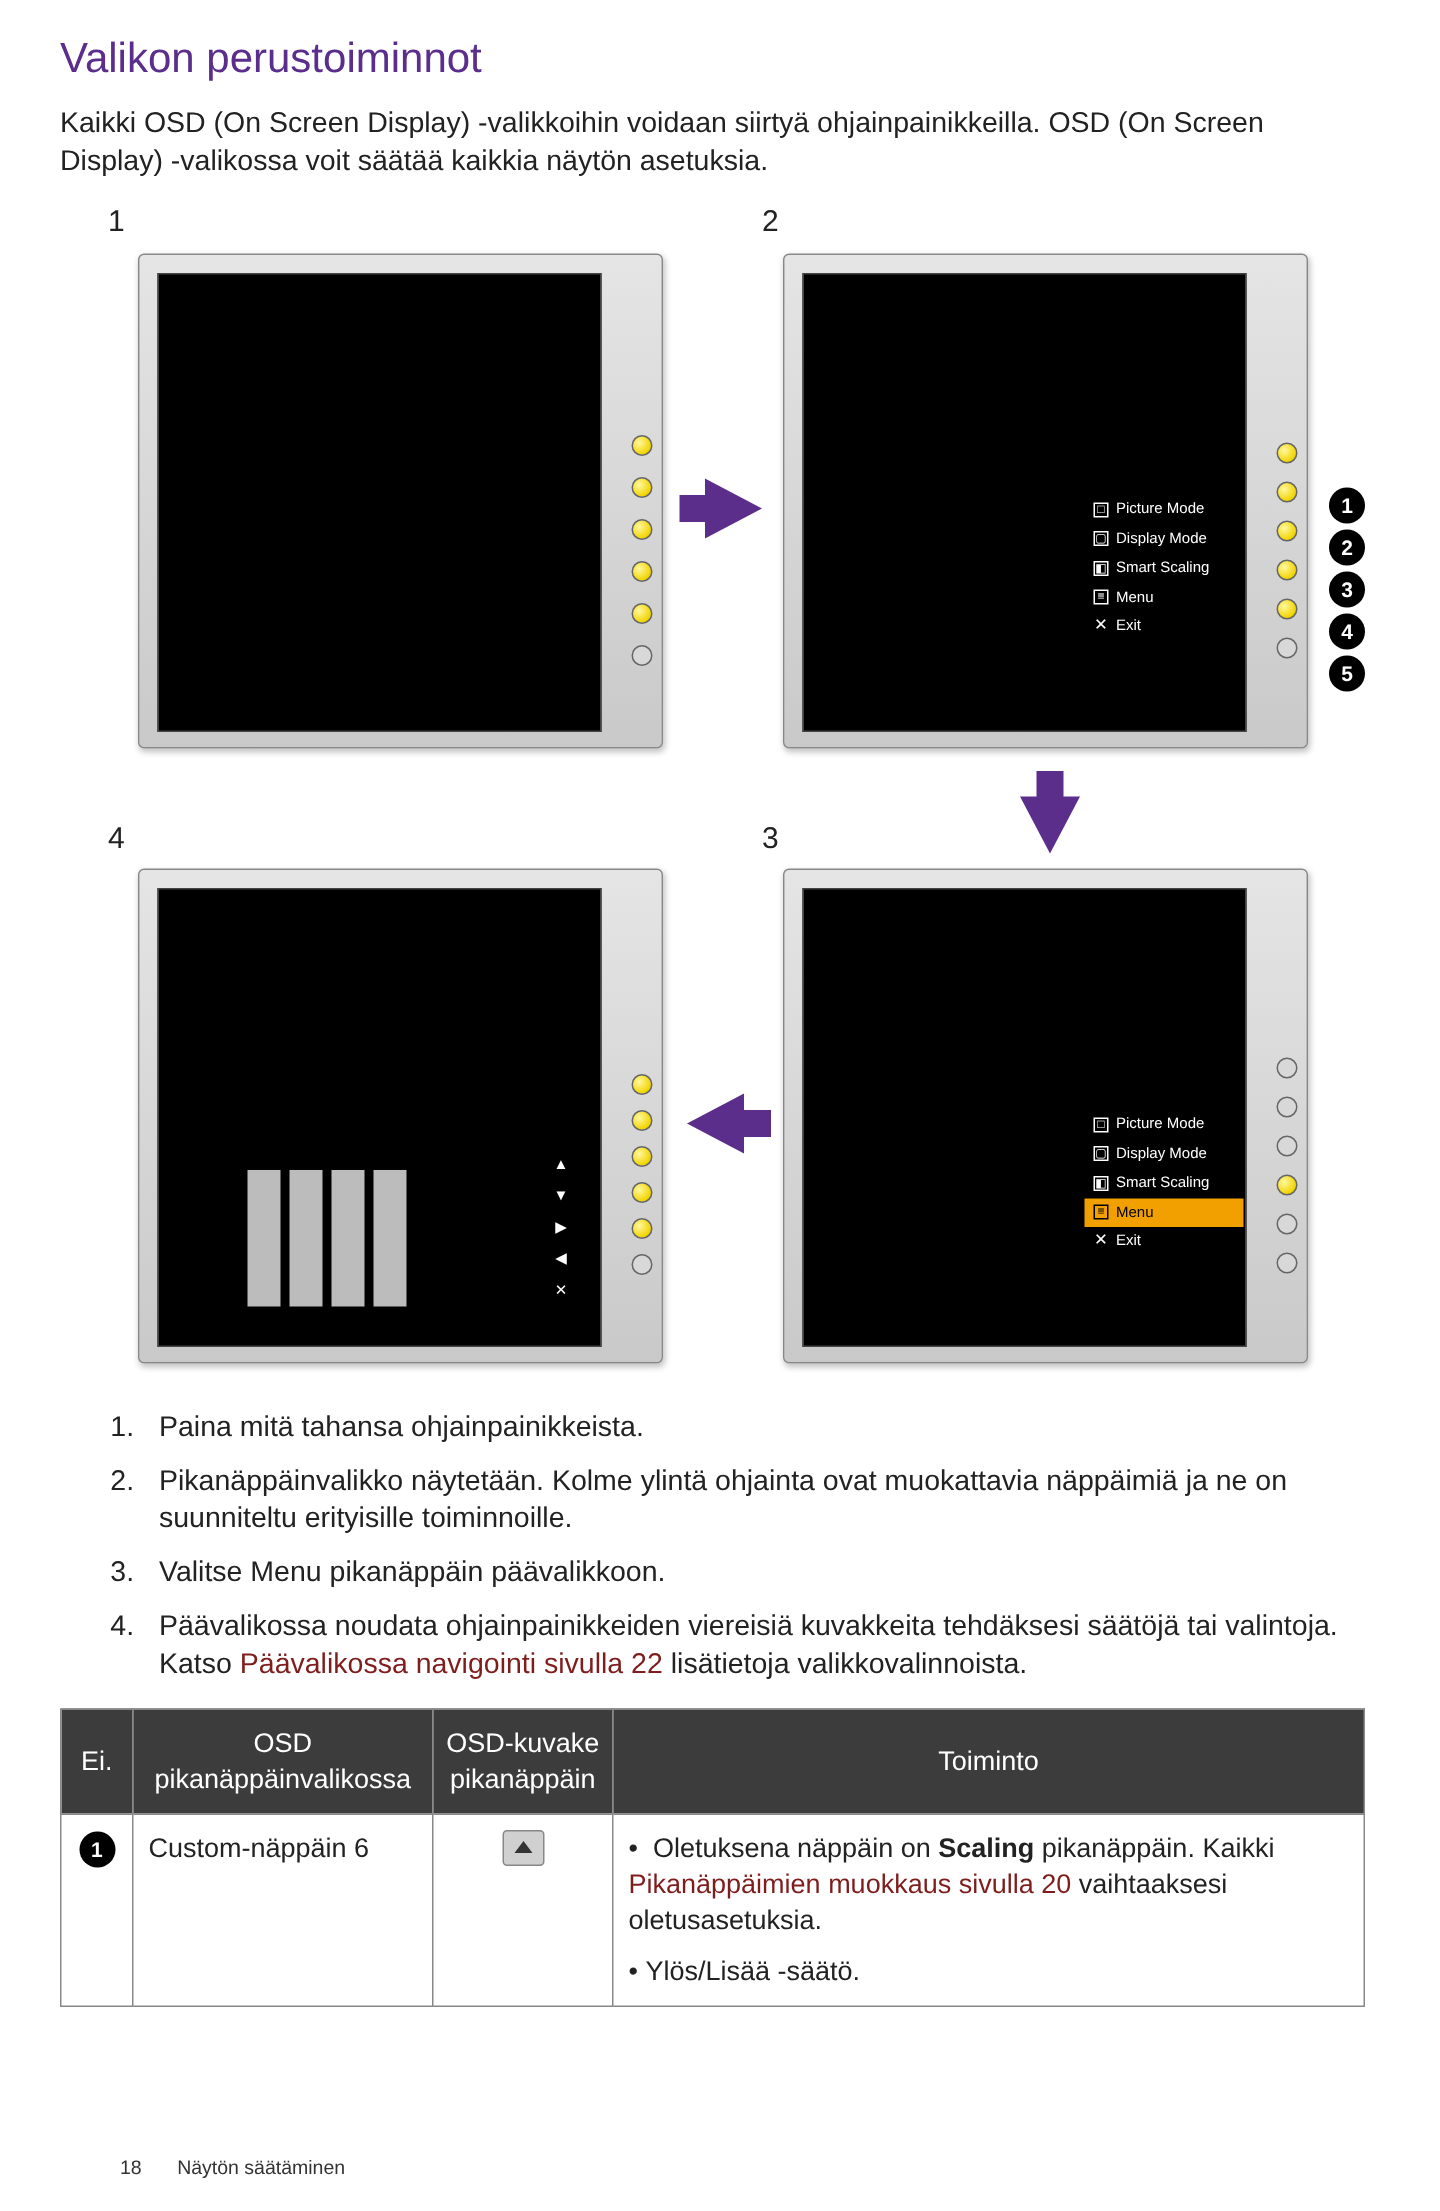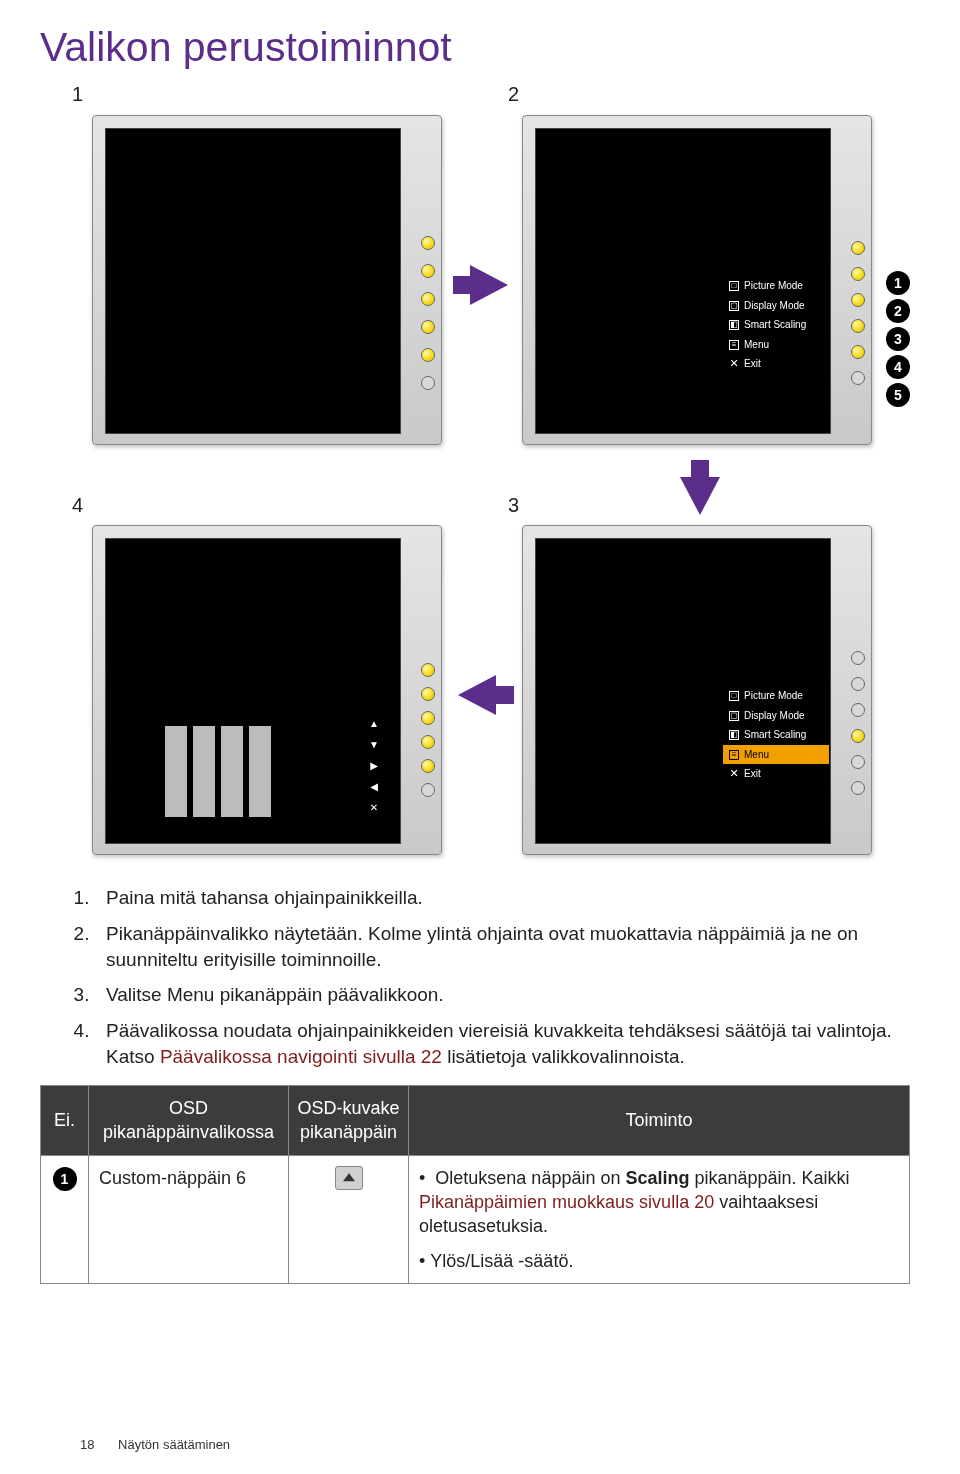--- a/index.html
+++ b/index.html
@@ -7,21 +7,21 @@
     font-family: Arial, Helvetica, sans-serif;
     font-size: 18px;
     color: #222;
     background: #fff;
     width: 960px;
     padding: 20px 50px 20px 40px;
     line-height: 1.35;
   }
   h1 {
     color: #5B2E8C;
-    font-size: 41px;
+    font-size: 28px;
     font-weight: normal;
     margin-bottom: 12px;
   }
   .intro { font-size: 19px; margin-bottom: 20px; }
   .diagram-area { position: relative; width: 870px; height: 780px; margin-bottom: 18px; }
   .monitor {
     position: absolute;
     background: linear-gradient(#e5e5e5,#c9c9c9);
     border: 1px solid #888;
     border-radius: 4px;
@@ -107,20 +107,21 @@
   .footer { position:absolute; bottom:20px; left:40px; font-size:13px; color:#333;}
   .footer .pg{margin-right:20px;}
   
   .page-wrap{ position:relative; min-height:1454px;}
 </style>
 </head>
 <body>
 <div class="page-wrap">
 
 <h1>Valikon perustoiminnot</h1>
+<p class="intro">Kaikki OSD (On Screen Display) -valikkoihin voidaan siirtyä ohjainpainikkeilla. OSD (On Screen Display) -valikossa voit säätää kaikkia näytön asetuksia.</p>
 
 <div class="diagram-area">
 
   <div class="step-num" style="left:32px;top:-6px;">1</div>
   <div class="step-num" style="left:468px;top:-6px;">2</div>
   <div class="step-num" style="left:32px;top:405px;">4</div>
   <div class="step-num" style="left:468px;top:405px;">3</div>
 
   <div class="monitor" style="left:52px;top:28px;width:350px;height:330px;">
     <div class="screen" style="left:12px;top:12px;width:296px;height:306px;"></div>
@@ -233,21 +234,21 @@
     </div>
   </div>
 
   <div class="arrow arrow-right" style="left:430px;top:178px;"></div>
   <div class="arrow arrow-down" style="left:640px;top:390px;"></div>
   <div class="arrow arrow-left" style="left:418px;top:588px;"></div>
 
 </div>
 
 <ol class="steps-list">
-  <li>Paina mitä tahansa ohjainpainikkeilla.</li>
+  <li>Paina mitä tahansa ohjainpainikkeista.</li>
   <li>Pikanäppäinvalikko näytetään. Kolme ylintä ohjainta ovat muokattavia näppäimiä ja ne on suunniteltu erityisille toiminnoille.</li>
   <li>
     <span>Valitse </span><strong class="menu-word">Menu</strong><span> pikanäppäin päävalikkoon.</span>
   </li>
   <li>
     <span>Päävalikossa noudata ohjainpainikkeiden viereisiä kuvakkeita tehdäksesi säätöjä tai valintoja. Katso </span><span class="link">Päävalikossa navigointi sivulla 22</span><span> lisätietoja valikkovalinnoista.</span>
   </li>
 </ol>
 
 <table class="func">

